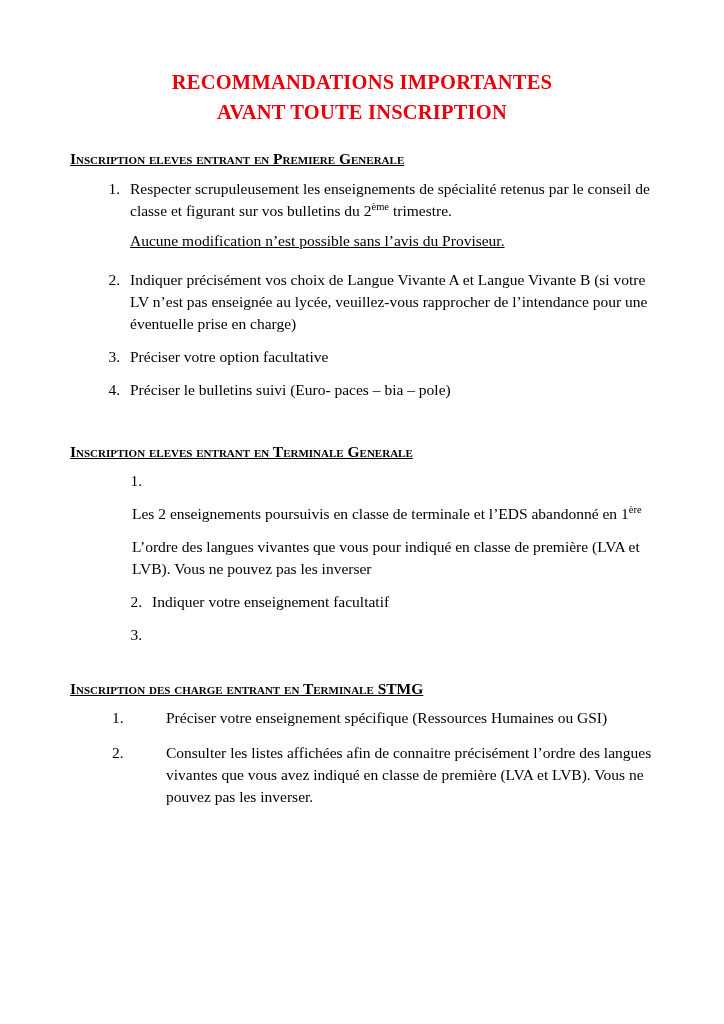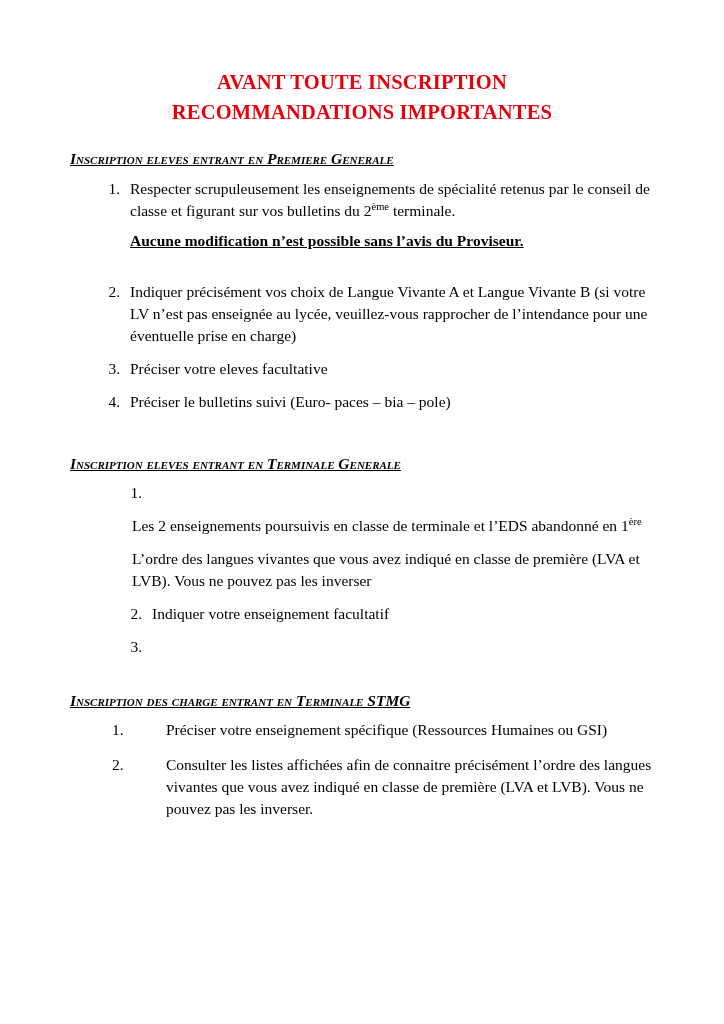--- a/index.html
+++ b/index.html
@@ -32,21 +32,20 @@
     font-weight: bold;
     font-size: 20.5px;
     letter-spacing: 0.2px;
     line-height: 1.45;
   }
   .section {
     margin-top: 12px;
   }
   .section-heading {
     font-weight: bold;
-    font-style: italic;
     text-decoration: underline;
     font-size: 15.5px;
     line-height: 1.3;
     margin-bottom: 8px;
     margin-left: 14px;
   }
   .section-heading .sc {
     font-variant: small-caps;
   }
   .olist {
@@ -76,63 +75,62 @@
   .sub-para {
     margin-left: 76px;
     font-size: 15.5px;
     line-height: 1.42;
     margin-bottom: 11px;
   }
   .underline-note {
     text-decoration: underline;
     display: block;
     margin-top: 8px;
-    margin-bottom: 18px;
-    font-weight: bold;
+    margin-bottom: 6px;
   }
   sup {
     font-size: 0.68em;
     vertical-align: super;
     line-height: 0;
   }
   .gap-lg { height: 18px; }
   .gap-md { height: 10px; }
   .sec3 .item { margin-bottom: 13px; }
   .sec3 .item .num { width: 40px; flex: 0 0 40px; text-align: left; padding-right: 0; margin-left: 56px;}
   .sec3 .item .body { margin-left: 14px; }
 </style>
 </head>
 <body>
 
 <div class="page">
 
   <div class="title-block">
+    <div class="title-line">RECOMMANDATIONS IMPORTANTES</div>
     <div class="title-line">AVANT TOUTE INSCRIPTION</div>
-    <div class="title-line">RECOMMANDATIONS IMPORTANTES</div>
   </div>
 
   <div class="section">
     <div class="section-heading">
       <span class="sc">Inscription eleves entrant en Premiere Generale</span>
     </div>
     <ul class="olist">
       <li class="item indent-1">
         <span class="num">1.</span>
         <span class="body">
-          <span>Respecter scrupuleusement les enseignements de spécialité retenus par le conseil de classe et figurant sur vos bulletins du 2</span><sup>ème</sup><span> terminale.</span>
+          <span>Respecter scrupuleusement les enseignements de spécialité retenus par le conseil de classe et figurant sur vos bulletins du 2</span><sup>ème</sup><span> trimestre.</span>
           <span class="underline-note">Aucune modification n’est possible sans l’avis du Proviseur.</span>
         </span>
       </li>
       <li class="item indent-1">
         <span class="num">2.</span>
         <span class="body">Indiquer précisément vos choix de Langue Vivante A et Langue Vivante B (si votre LV n’est pas enseignée au lycée, veuillez-vous rapprocher de l’intendance pour une éventuelle prise en charge)</span>
       </li>
       <li class="item indent-1">
         <span class="num">3.</span>
-        <span class="body">Préciser votre eleves facultative</span>
+        <span class="body">Préciser votre option facultative</span>
       </li>
       <li class="item indent-1">
         <span class="num">4.</span>
         <span class="body smallcaps-holder" style="font-variant:normal">Préciser le bulletins suivi  (Euro- paces – bia – pole)</span>
       </li>
     </ul>
   </div>
 
   <div class="gap-lg"></div>
 
@@ -140,21 +138,21 @@
     <div class="section-heading">
       <span class="sc">Inscription eleves entrant en Terminale Generale</span>
     </div>
     <ul class="olist">
       <li class="item indent-2">
         <span class="num">1.</span>
       </li>
       <div class="sub-para">
         <span>Les 2 enseignements poursuivis en classe de terminale et l’EDS abandonné en 1</span><sup>ère</sup>
       </div>
-      <div class="sub-para">L’ordre des langues vivantes que vous avez indiqué en classe de première (LVA et LVB). Vous ne pouvez pas les inverser</div>
+      <div class="sub-para">L’ordre des langues vivantes que vous pour indiqué en classe de première (LVA et LVB). Vous ne pouvez pas les inverser</div>
       <li class="item indent-2">
         <span class="num">2.</span>
         <span class="body">Indiquer votre enseignement facultatif</span>
       </li>
       <li class="item indent-2">
         <span class="num">3.</span>
       </li>
     </ul>
   </div>
 

